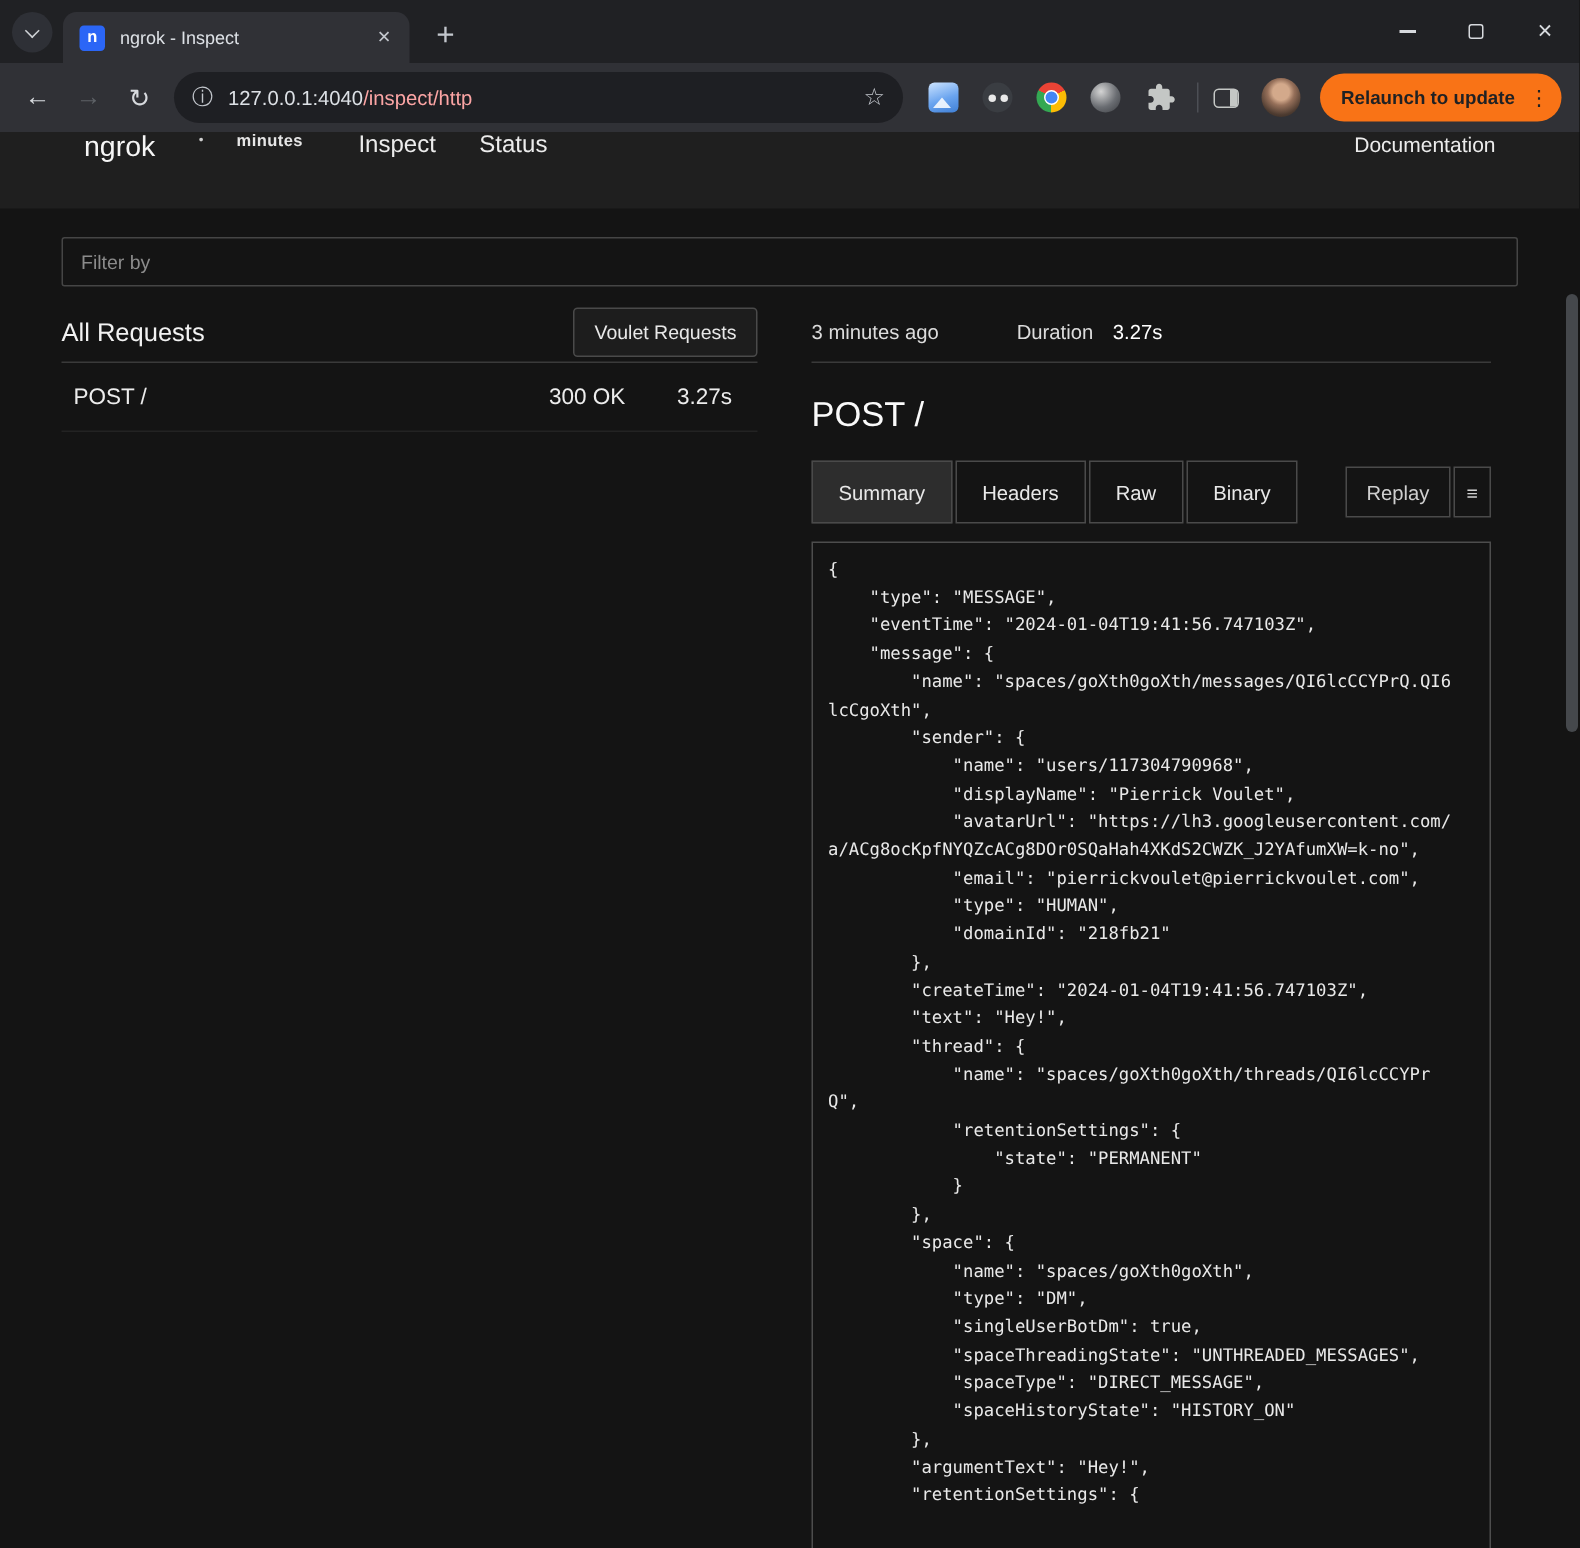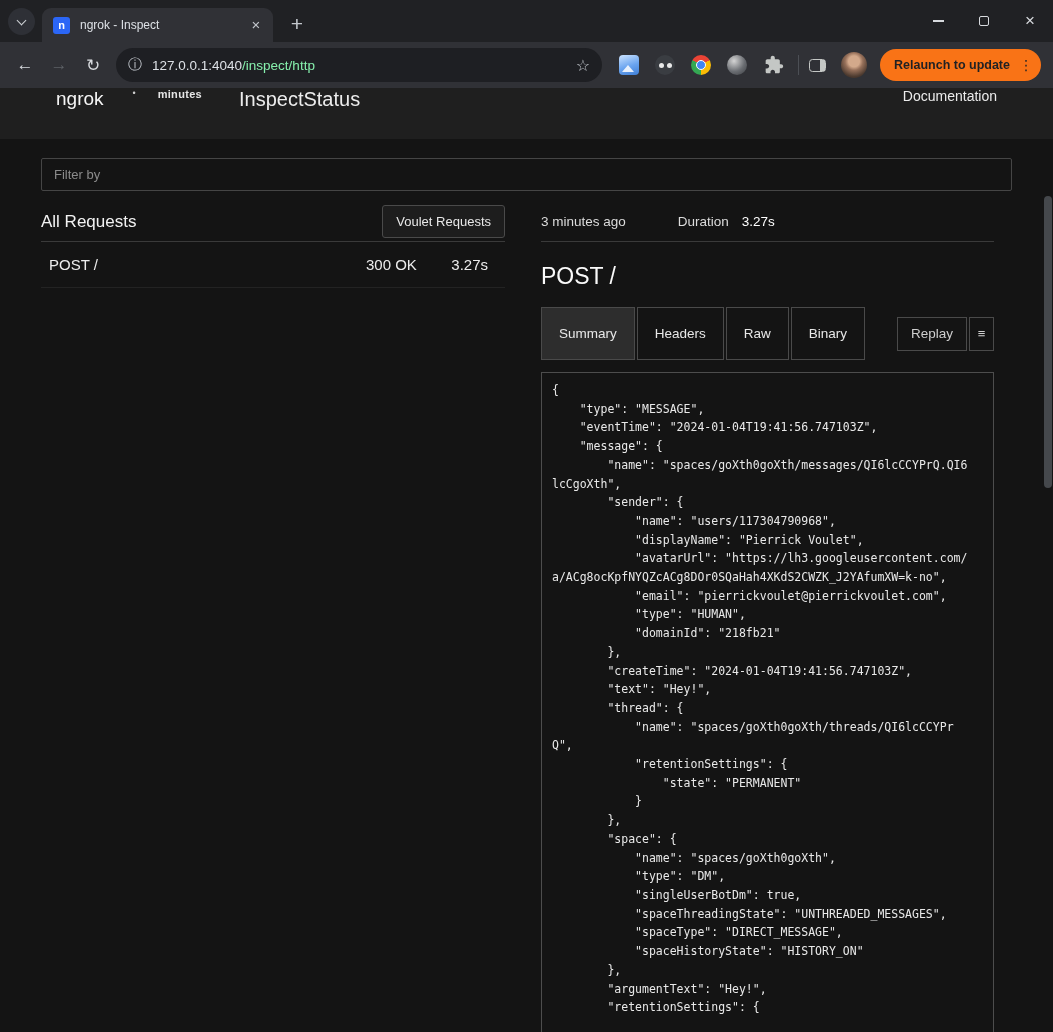--- a/index.html
+++ b/index.html
@@ -29,21 +29,21 @@
   .max-glyph { width: 10px; height: 10px; border: 1.4px solid #d7dade; border-radius: 2px; display: block; }
 
   .toolbar { height: 46px; background: #303136; display: flex; align-items: center; padding: 0 8px; }
   .tool-btn { width: 34px; height: 34px; display: flex; align-items: center; justify-content: center;
     font-size: 17px; color: #d7dade; border-radius: 50%; flex: none; }
   .tool-btn.disabled { color: #5d6166; }
   .omnibox { width: 486px; height: 34px; background: #1e1f23; border-radius: 17px; display: flex;
     align-items: center; padding: 0 12px; margin-left: 6px; flex: none; }
   .omni-info { color: #c3c7cd; font-size: 14px; }
   .omni-url { margin-left: 10px; font-size: 13.5px; color: #dde1e6; flex: 1; white-space: nowrap; overflow: hidden; }
-  .omni-path { color: #86efac; }
+  .omni-path { color: #fca5a5; }
   .omni-star { color: #c3c7cd; font-size: 16px; }
   .ext { display: flex; align-items: center; margin-left: 17px; gap: 16px; flex: none; }
   .icon-img { width: 20px; height: 20px; border-radius: 4px; position: relative;
     background: linear-gradient(160deg, #cde4ff 0%, #6aa4ef 55%, #3f7fd6 100%); }
   .icon-img::after { content: ""; position: absolute; left: 3px; bottom: 3px;
     border-left: 6px solid transparent; border-right: 6px solid transparent; border-bottom: 7px solid rgba(255,255,255,.85); }
   .icon-glasses { width: 20px; height: 20px; border-radius: 50%; background: #3a3d42; position: relative; }
   .icon-glasses::after { content: ""; position: absolute; left: 3.5px; top: 8px; width: 5px; height: 5px;
     border-radius: 50%; background: #e9e9e9; box-shadow: 8px 0 0 #e9e9e9; }
   .icon-chrome { width: 20px; height: 20px; border-radius: 50%; position: relative;
@@ -61,23 +61,23 @@
   .relaunch { margin-left: 13px; height: 32px; border-radius: 16px; background: #f97316; color: #1f2124;
     display: flex; align-items: center; padding: 0 7px 0 14px; font-size: 12.5px; font-weight: 600; flex: none; }
   .kebab { margin-left: 8px; color: #1f2124; font-size: 14px; width: 16px; text-align: center; font-weight: 400; }
 
   
   .page { position: absolute; top: 88px; left: 0; right: 0; bottom: 0; background: #141414; overflow: hidden; }
   .ngrok-header { height: 51px; background: #1f1f1f; display: flex; align-items: flex-start; padding: 0 56px; }
   .brand { font-size: 19px; color: #f5f5f5; }
   .hdr-dot { margin-left: 29px; color: #cfcfcf; font-size: 9px; }
   .hdr-status { margin-left: 22px; color: #e6e6e6; font-size: 11px; font-weight: 700; letter-spacing: .3px; }
-  .nav-link { font-size: 20px; color: #ececec; }
+  .nav-link { font-size: 16px; color: #ececec; }
   .nav-inspect { margin-left: 37px; }
-  .nav-status { }
+  .nav-status { margin-left: 29px; }
   .doc-link { margin-left: auto; font-size: 14px; color: #ececec; }
 
   .content { padding: 19px 41px 0 41px; }
   .filter-input { width: 100%; height: 33px; background: transparent; border: 1px solid #454545;
     border-radius: 2px; color: #dddddd; padding: 0 12px; font-size: 13px; font-family: "Liberation Sans", sans-serif; }
   .filter-input::placeholder { color: #8b8b8b; }
 
   .columns { display: flex; margin-top: 11px; }
   .left-panel { width: 464px; flex: none; margin-right: 36px; }
   .right-panel { width: 453px; flex: none; }
@@ -91,21 +91,21 @@
   .req-status { font-size: 15px; color: #ececec; width: 74px; }
   .req-duration { font-size: 15px; color: #ececec; width: 48px; text-align: right; }
 
   .meta-row { height: 40px; display: flex; align-items: center; border-bottom: 1px solid #3a3a3a;
     font-size: 13.5px; color: #dcdcdc; }
   .duration-label { margin-left: 52px; }
   .duration-value { margin-left: 13px; color: #ffffff; }
   .detail-title { margin-top: 21px; font-size: 23px; color: #fafafa; font-weight: 400; }
   .tabs-row { margin-top: 17px; display: flex; align-items: center; }
   .tab-btn { border: 1px solid #4a4a4a; background: transparent; color: #e8e8e8; font-size: 13.5px;
-    padding: 0 17px; height: 53px; display: flex; align-items: center; margin-right: 2px; font-family: inherit; }
+    padding: 0 17px; height: 42px; display: flex; align-items: center; margin-right: 2px; font-family: inherit; }
   .tab-btn.active { background: #2d2d2d; }
   .replay-group { margin-left: auto; display: flex; }
   .replay-btn { border: 1px solid #4a4a4a; color: #cfcfcf; font-size: 13.5px; height: 34px; padding: 0 13px;
     display: flex; align-items: center; background: transparent; font-family: inherit; text-align: center; }
   .replay-menu { border: 1px solid #4a4a4a; width: 25px; height: 34px; margin-left: 2px; display: flex;
     align-items: center; justify-content: center; color: #cfcfcf; font-size: 13px; }
   .bytes-line { margin-top: 13px; font-size: 11.5px; color: #eeeeee; }
   .code-box { margin-top: 12px; border: 1px solid #4d4d4d; padding: 8px 10px; height: 760px; overflow: hidden; }
   .code-box pre { font-family: "DejaVu Sans Mono", monospace; font-size: 11.5px; line-height: 18.7px;
     color: #e9e9e9; white-space: pre; }

